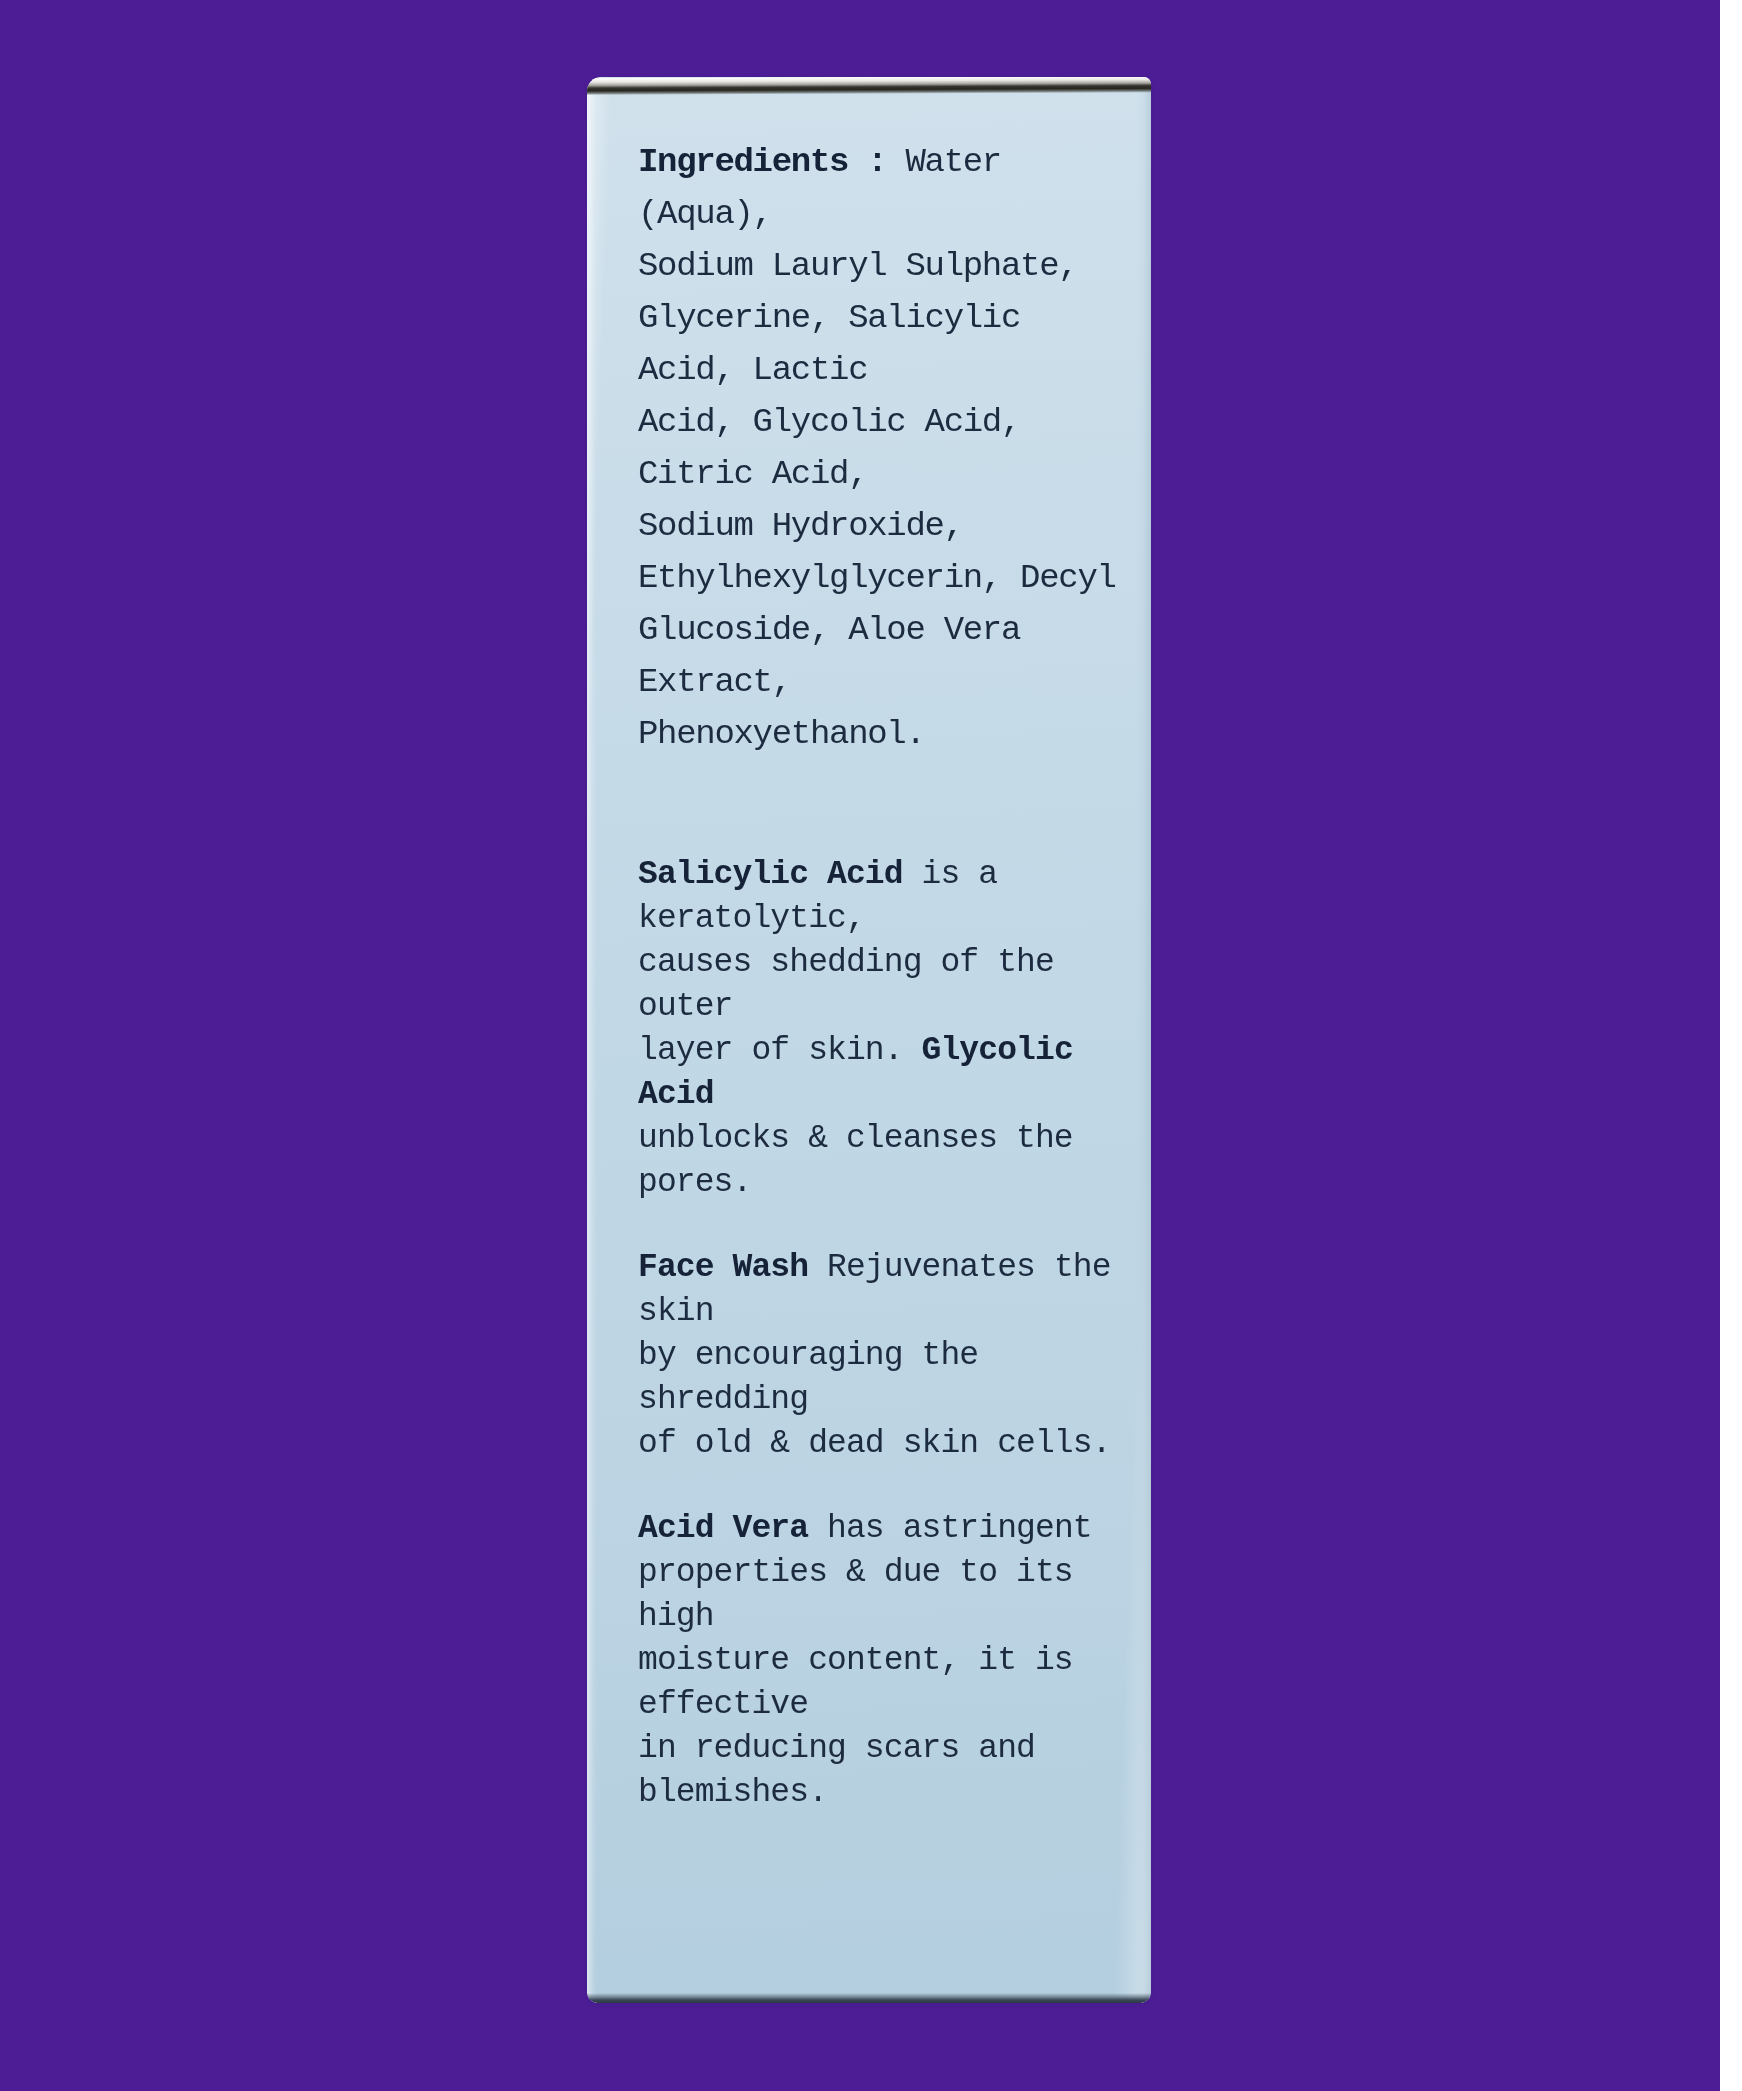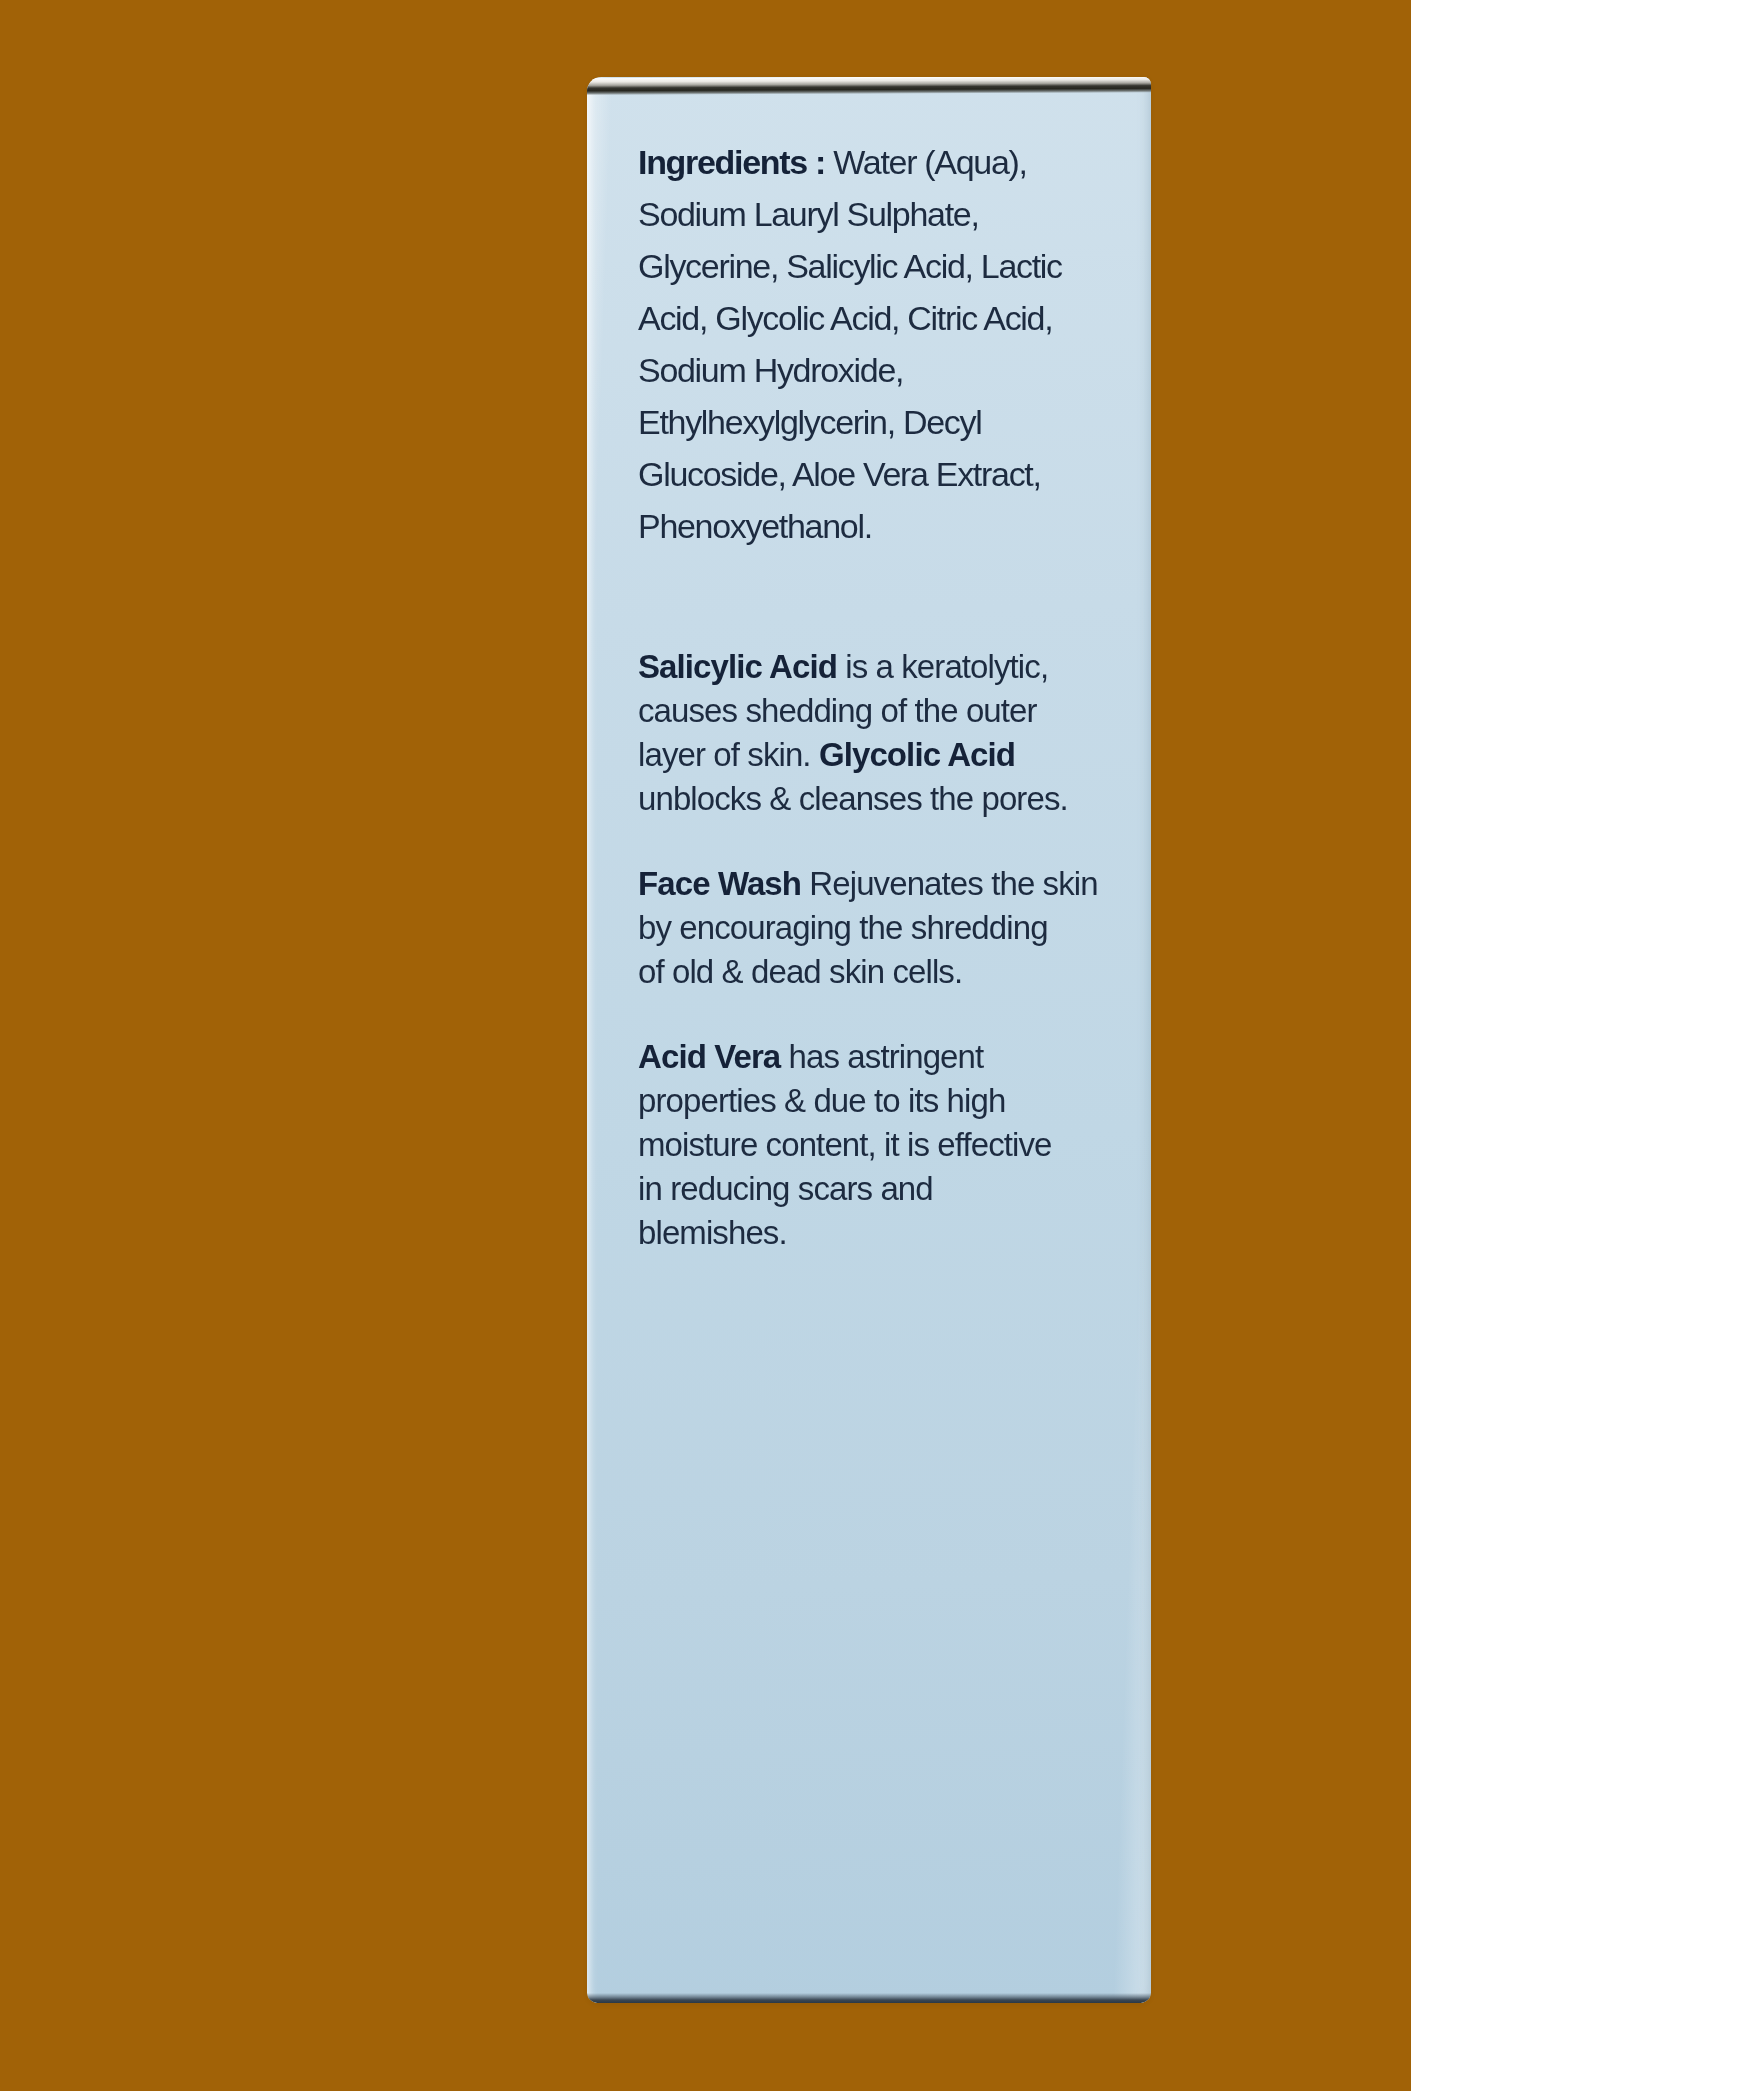--- a/index.html
+++ b/index.html
@@ -3,24 +3,25 @@
 <meta charset="utf-8">
 <style>
   html, body {
     margin: 0;
     padding: 0;
     background: #ffffff;
     font-family: "Liberation Sans", sans-serif;
   }
   .stage {
     position: relative;
-    width: 1411px;
+    width: 1720px;
     height: 2091px;
-    background: #a16207;
+    background: #4c1d95;
     overflow: hidden;
+    font-family: Liberation Mono, monospace;
   }
   .product-box {
     position: absolute;
     left: 587px;
     top: 77px;
     width: 564px;
     height: 1926px;
     border-radius: 14.3px 7.2px 10.7px 10.7px;
     background:
       linear-gradient(92deg, rgba(255,255,255,0.45) 0%, rgba(255,255,255,0.0) 4%, rgba(255,255,255,0.0) 94%, rgba(255,255,255,0.35) 99%),

